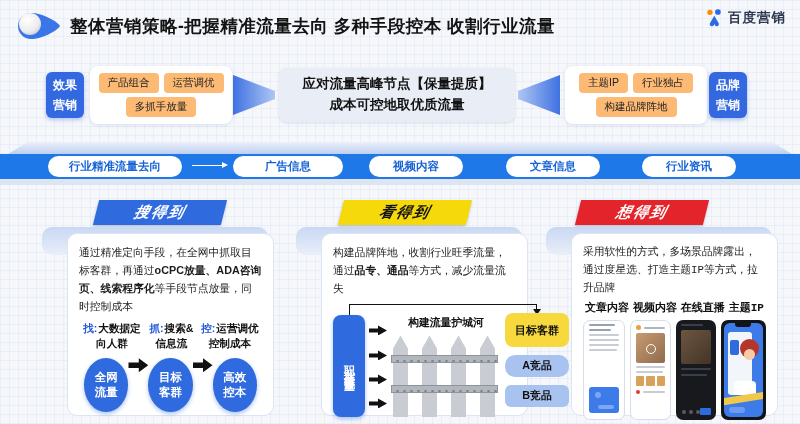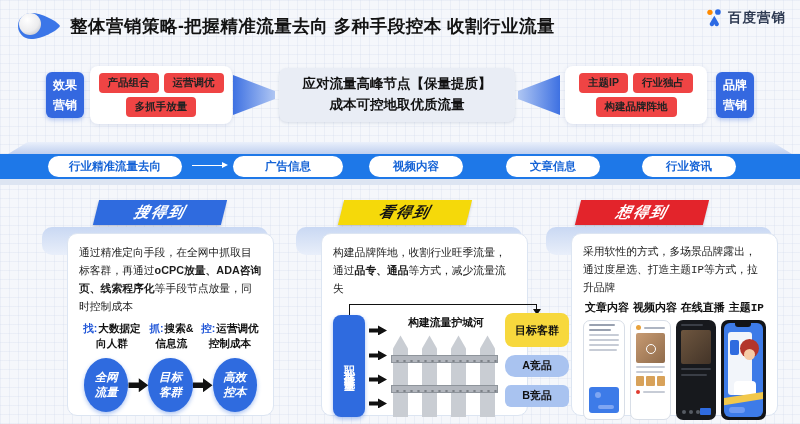--- a/index.html
+++ b/index.html
@@ -16,28 +16,28 @@
   .hdr-title{margin-left:8px;font-size:17.5px;font-weight:800;color:#131313;letter-spacing:.5px;white-space:nowrap;}
   .brand{position:absolute;top:8px;right:14px;display:flex;align-items:center;gap:4px;}
   .brand-text{font-size:13.5px;font-weight:800;color:#2E3A52;letter-spacing:1px;}
   
   .band{position:absolute;top:66px;left:0;right:0;height:60px;}
   .tag{position:absolute;width:38px;height:46px;background:#3468E0;border-radius:6px;color:#fff;
        font-size:12px;font-weight:700;line-height:1.7;display:flex;align-items:center;justify-content:center;
        text-align:center;padding:2px 6px;box-sizing:border-box;box-shadow:0 2px 4px rgba(52,104,224,.35);}
   .tag span{display:block;width:2em;}
   .tag-left{left:46px;top:6px;}
-  .tag-right{left:709px;top:6px;margin-left:7px;}
+  .tag-right{left:709px;top:6px;}
   .panel{position:absolute;top:0;width:142px;height:58px;background:#fff;border-radius:8px;
          box-shadow:0 1px 4px rgba(60,90,160,.15);display:flex;flex-direction:column;justify-content:center;
          gap:4px;padding:5px 6px;box-sizing:border-box;}
   .panel-left{left:90px;}
   .panel-right{left:565px;}
   .prow{display:flex;justify-content:center;gap:5px;}
-  .chip{background:#ef4444;border-radius:4px;font-size:10.5px;font-weight:700;color:#222;
+  .chip{background:#fdba74;border-radius:4px;font-size:10.5px;font-weight:400;color:#222;
         padding:3px 9px;white-space:nowrap;}
   .arr{position:absolute;top:9px;width:42px;height:40px;}
   .arr-r{left:233px;clip-path:polygon(0 0,100% 40%,100% 60%,0 100%);
          background:linear-gradient(90deg,#3E71E2,#AFC6F3);}
   .arr-l{left:518px;clip-path:polygon(100% 0,0 40%,0 60%,100% 100%);
          background:linear-gradient(270deg,#3E71E2,#AFC6F3);}
   .center-box{position:absolute;left:279px;top:2px;width:236px;height:54px;background:#E9EDF5;border-radius:8px;
         display:flex;flex-direction:column;align-items:center;justify-content:center;
         font-size:13.5px;font-weight:800;color:#121212;line-height:1.55;box-shadow:0 1px 3px rgba(80,100,140,.18);}
   
@@ -63,21 +63,21 @@
   .card-body{position:absolute;inset:0;background:#fff;border:1px solid #DCE5F2;border-radius:10px;
         padding:9px 11px;box-sizing:border-box;margin-left:31px;}
   .card1{left:36px;}.card2{left:290px;}.card3{left:540px;font-family:Liberation Mono, monospace;}
   .para{font-size:10.8px;line-height:1.68;color:#1c1c1c;margin:0;}
   .para b{font-weight:800;}
   
   .steps{display:flex;margin-top:5px;font-size:10.6px;line-height:1.5;color:#111;font-weight:600;}
   .step{text-align:center;}
   .step1{width:36%;}.step2{width:29%;}.step3{width:35%;}
   .pf{color:#2056D8;font-weight:800;margin-right:1px;}
-  .circles{display:flex;align-items:center;justify-content:space-between;margin-top:6px;padding:0 5px;font-style:italic;}
+  .circles{display:flex;justify-content:space-between;margin-top:6px;padding:0 5px;}
   .circle{width:54px;height:54px;border-radius:50%;background:#2F6BDF;color:#fff;display:flex;
         align-items:center;justify-content:center;font-size:11.5px;font-weight:700;
         box-shadow:0 2px 4px rgba(47,107,223,.4);}
   .circle span{display:block;width:2.1em;text-align:center;line-height:1.3;}
   .barrow{width:24px;height:14px;background:#111;
         clip-path:polygon(0 30%,52% 30%,52% 0,100% 50%,52% 100%,52% 70%,0 70%);}
   
   .diagram{position:relative;margin-top:6px;height:116px;}
   .conn-h{position:absolute;left:16px;top:1px;width:188px;border-top:1.5px solid #111;}
   .conn-v1{position:absolute;left:16px;top:1px;height:11px;border-left:1.5px solid #111;}

